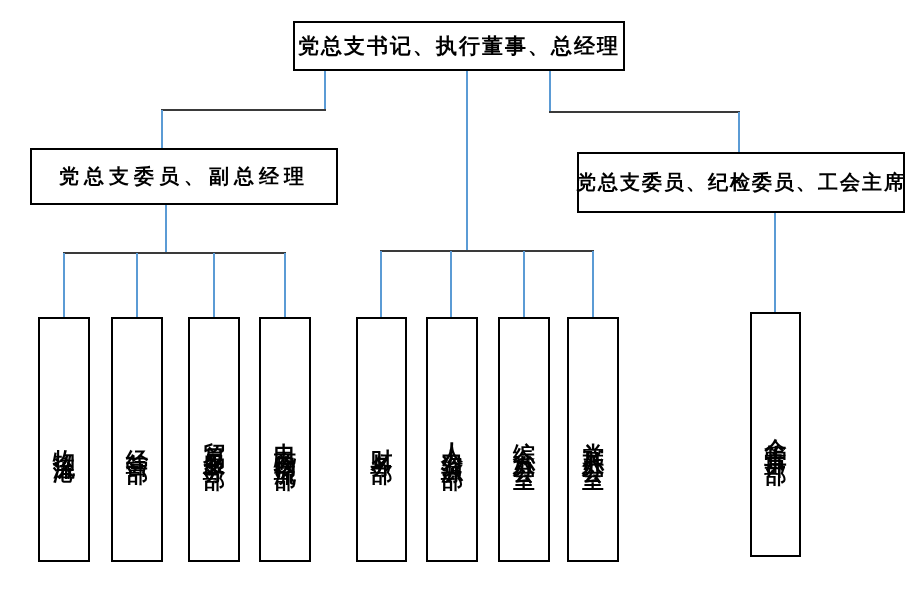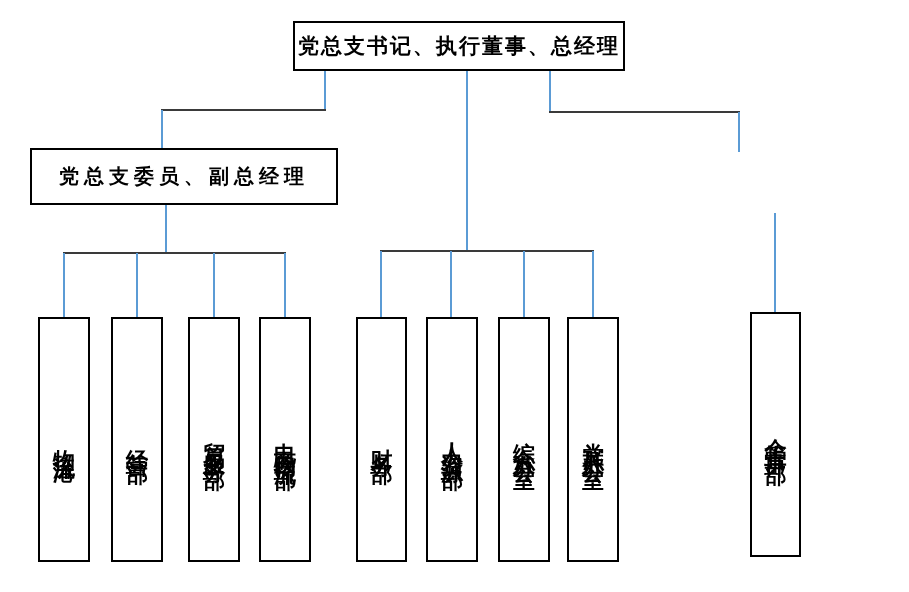--- a/index.html
+++ b/index.html
@@ -58,20 +58,23 @@
   <div class="vline" style="left:774px;top:213px;height:99px"></div>
 
   <div class="node node-l2 node-left" style="left:30px;top:148px;width:308px;height:57px">
     <span>党总支委员、副总经理</span>
   </div>
 
   <div class="node node-root" style="left:293px;top:21px;width:332px;height:50px">
     <span>党总支书记、执行董事、总经理</span>
   </div>
 
+  <div class="node node-l2 node-right" style="left:577px;top:152px;width:328px;height:61px">
+    <span>党总支委员、纪检委员、工会主席</span>
+  </div>
 
   <div class="node" style="left:38px;top:317px;width:52px;height:245px">
     <span class="vtext">物流港</span>
   </div>
 
   <div class="node" style="left:111px;top:317px;width:52px;height:245px">
     <span class="vtext">经营部</span>
   </div>
 
   <div class="node" style="left:188px;top:317px;width:52px;height:245px">

